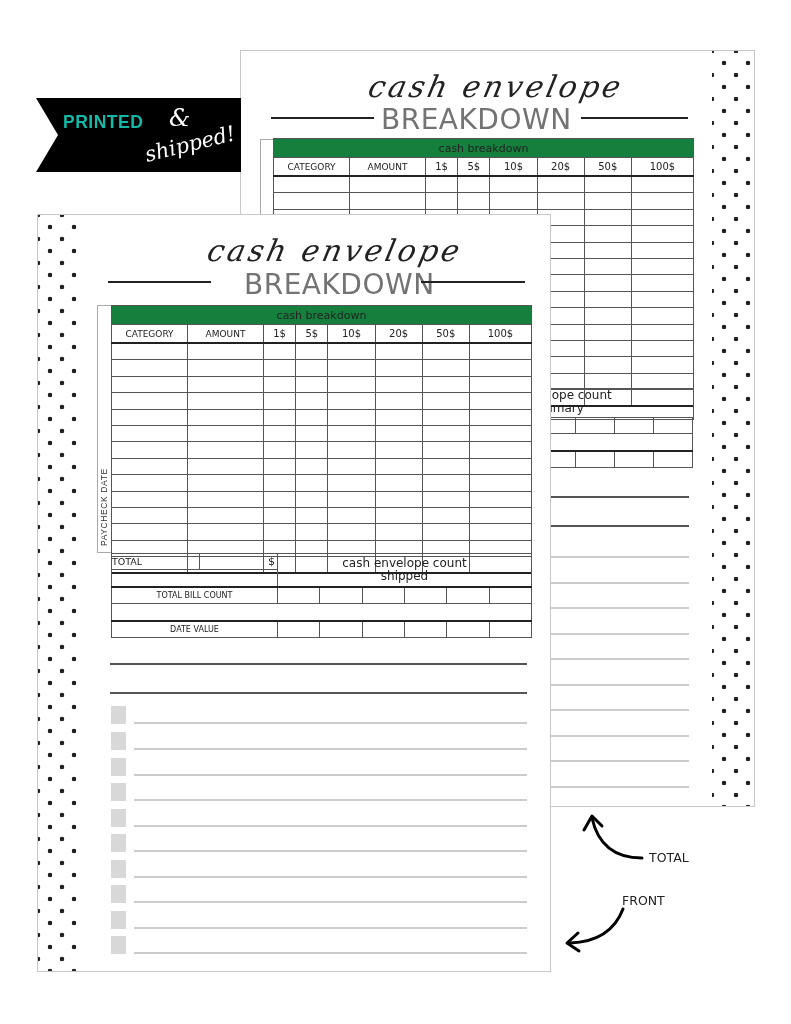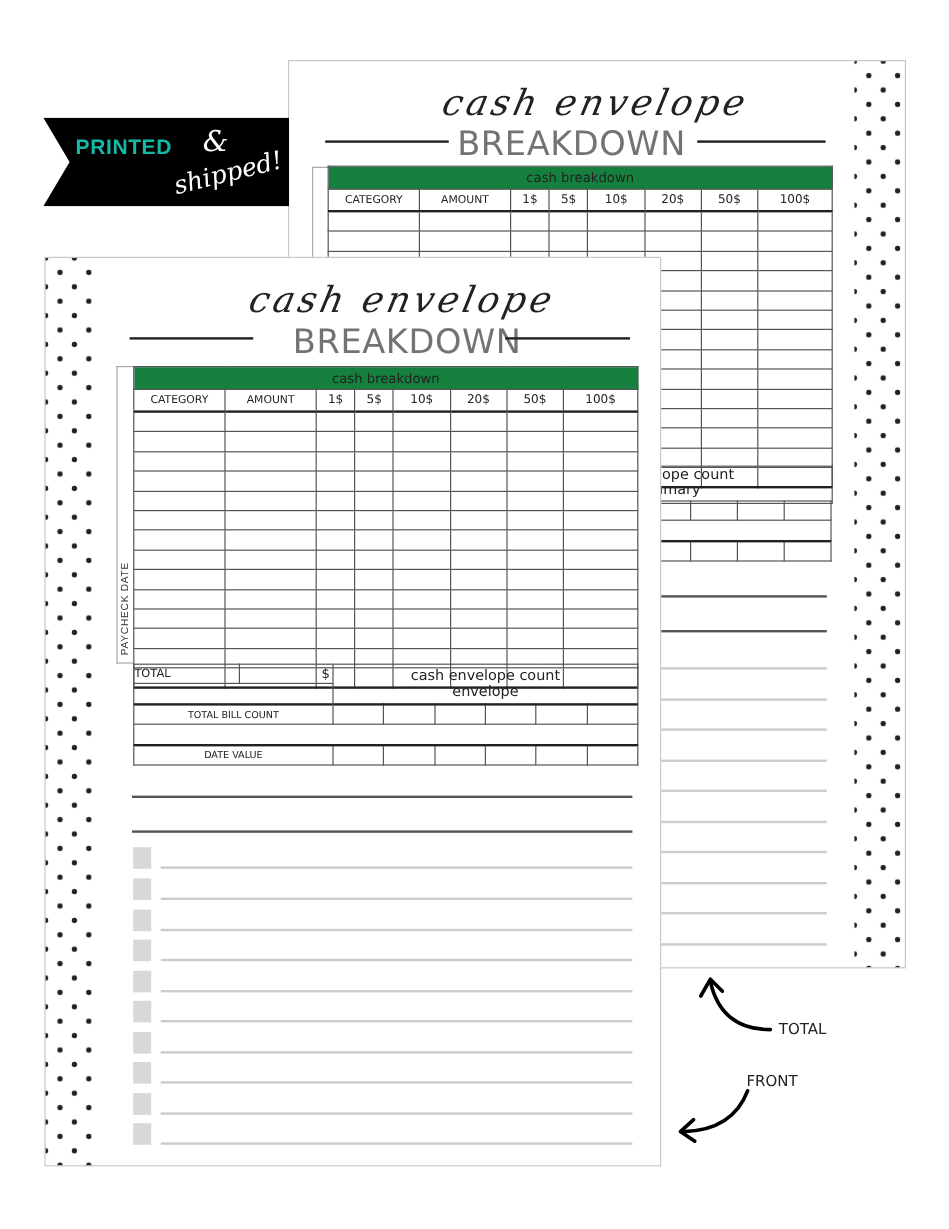--- a/index.html
+++ b/index.html
@@ -403,21 +403,21 @@
         </tr>
   </tbody>
     </table>
   <table class="tbl" style="left:73px;top:338px;width:421px;">
     <tbody>
         <tr>
       <td style="width:75px;text-align:left;padding-right:12px;font-size:9.5px;">TOTAL</td>
       <td style="width:75px;text-align:right;padding-right:2px;font-size:11px;">$</td>
       <td colspan="6" rowspan="2" style="font-size:12px;line-height:13px;border-bottom:2px solid #222;">
         <div>cash envelope count</div>
-        <div>envelope</div>
+        <div>shipped</div>
       </td>
     </tr>
     <tr>
           <td colspan="2" style="border-bottom:2px solid #222;"></td>
         </tr>
     <tr>
       <td colspan="2" style="font-size:8px;">TOTAL BILL COUNT</td>
       <td></td>
           <td></td>
           <td></td>

